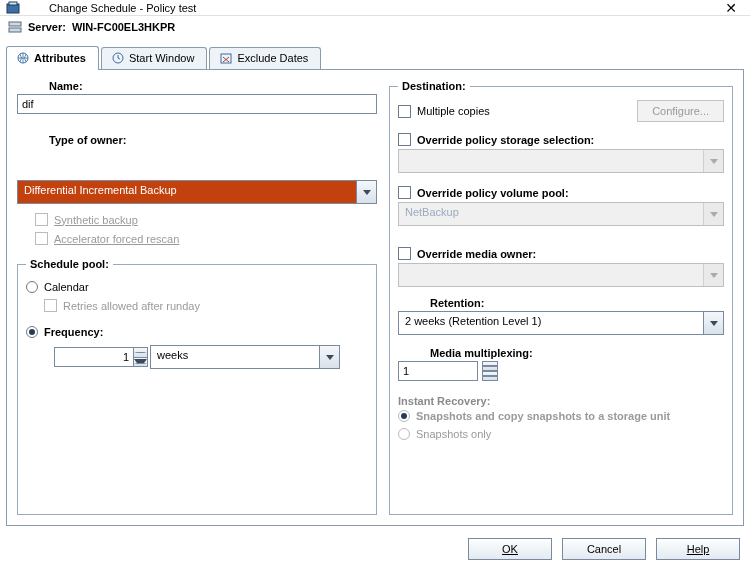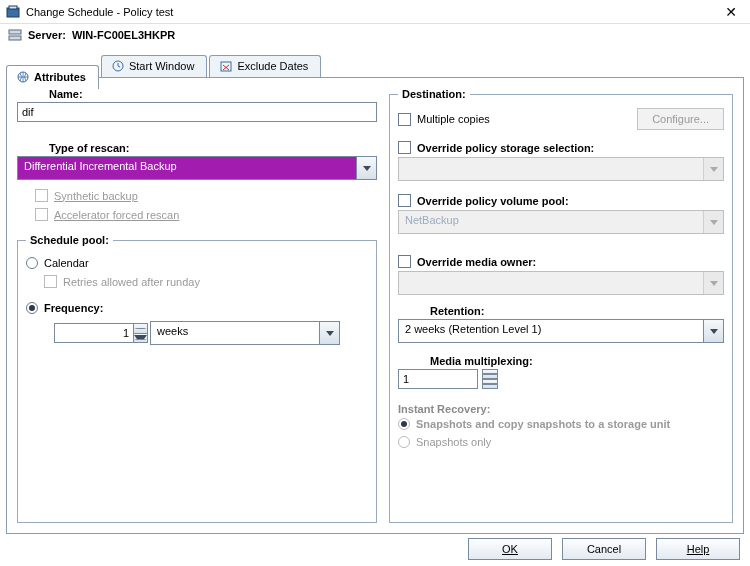--- a/index.html
+++ b/index.html
@@ -8,26 +8,27 @@
     font-family: Tahoma, Arial, sans-serif;
     font-size: 11px;
     background: #ffffff;
     color: #000;
     width: 750px;
     height: 566px;
     overflow: hidden;
     position: relative;
   }
   .titlebar {
-    height: 24px;
+    height: 16px;
     display: flex;
     align-items: center;
     padding: 0 4px 0 6px;
     background: #fff;
     border-bottom: 1px solid #e0e0e0;
+    gap: 23px;
   }
   .titlebar .app-icon {
     width: 14px; height: 14px;
     margin-right: 6px;
     display: inline-flex;
   }
   .titlebar .title { flex: 1; }
   .close-x {
     width: 30px; height: 20px;
     display: flex; align-items: center; justify-content: center;
@@ -61,21 +62,21 @@
     border-top-left-radius: 3px;
     border-top-right-radius: 3px;
     height: 22px;
     color: #000;
   }
   .tab.active {
     background: #fff;
     font-weight: bold;
     height: 24px;
     position: relative;
-    top: 12px;
+    top: 1px;
     z-index: 2;
   }
   .tab .tab-icon { width: 12px; height: 12px; display:inline-flex; }
   .tab-content-border {
     margin: 0 6px 6px 6px;
     border: 1px solid #8a9bb0;
     border-top: none;
     height: 456px;
     padding: 10px;
     display: flex;
@@ -91,21 +92,21 @@
     padding: 1px 4px;
     font: inherit;
     width: 100%;
   }
   .combo {
     display: flex;
     height: 24px;
     border: 1px solid #7a8a9e;
     width: 100%;
   }
-  .combo.selected { background: #a21caf; color: #fff; }
+  .combo.selected { background: #c2410c; color: #fff; margin-top: 32px; }
   .combo .combo-text { flex: 1; padding: 3px 6px; overflow: hidden; white-space: nowrap; }
   .combo .combo-btn {
     width: 20px;
     border-left: 1px solid #7a8a9e;
     background: linear-gradient(#f5f8fa,#d8e1ea);
     display:flex; align-items:center; justify-content:center;
   }
   .combo.disabled { background: #f0f0f0; color: #8a8a8a; border-color: #bfbfbf; }
   .combo.disabled .combo-btn { background: #eaeaea; border-left-color:#cfcfcf; }
   .caret-down {
@@ -248,21 +249,21 @@
 
 <div class="tab-content-border">
 
   <div class="col left">
     <div class="label">Name:</div>
     <input class="textinput" value="dif" style="">
 
     <div class="section-gap"></div>
     <div class="section-gap"></div>
 
-    <div class="label">Type of rescan:</div>
+    <div class="label">Type of owner:</div>
     <div class="combo selected">
       <div class="combo-text">Differential Incremental Backup</div>
       <div class="combo-btn">
           <div class="caret-down"></div>
         </div>
     </div>
 
     <div style="height:6px"></div>
     <div class="checkbox-row disabled indent">
       <div class="chk"></div>

